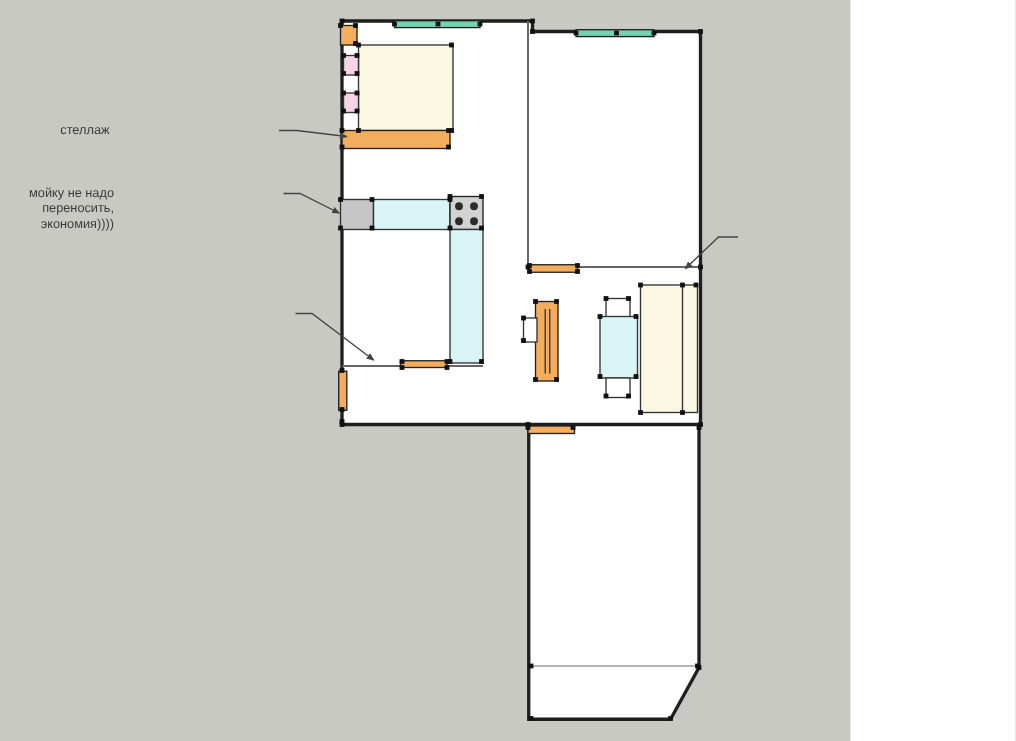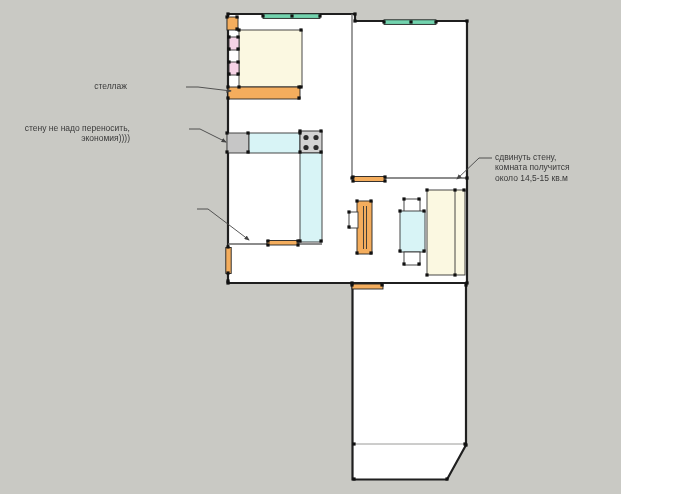--- a/index.html
+++ b/index.html
@@ -1,17 +1,17 @@
 <!DOCTYPE html>
 <html style="--background: #c9c9c4; --floor: #ffffff; --wall: #1f1f1f; --interior_wall: #666666; --furniture_orange: #f4ad5d; --furniture_cream: #fbf8e1; --furniture_pink: #f6d3e6; --furniture_cyan: #d8f4f6; --window_teal: #72d3ae; --sink_gray: #c6c6c6; --stove_gray: #d2d2d2; --burner_dark: #2b2b2b; --annotation_text: #3a3a3a; --leader_line: #444444;"><head>
 <meta charset="utf-8">
 <style>
   html,body{margin:0;padding:0;}
   .stage{
-    position:relative;width:621px;height:494px;
+    position:relative;width:567px;height:494px;
     background:var(--background,#c9c9c4);
     font-family:"Liberation Sans","DejaVu Sans",sans-serif;
     overflow:hidden;
   }
   svg.plan{position:absolute;left:0;top:0;}
   .w-ext{fill:none;stroke:var(--wall,#1f1f1f);stroke-width:2.2;}
   .w-int{fill:none;stroke:var(--interior_wall,#666);stroke-width:1.3;}
   .w-step{fill:none;stroke:#9a9a98;stroke-width:1;}
   .floor{fill:var(--floor,#fff);}
   .f-orange{fill:var(--furniture_orange,#f4ad5d);stroke:#222;stroke-width:0.9;}
@@ -181,19 +181,16 @@
         <rect x="464.4" y="283.4" width="3.2" height="3.2" class="dot"></rect>
         <rect x="352.4" y="442.4" width="3.2" height="3.2" class="dot"></rect>
         <rect x="463.4" y="442.4" width="3.2" height="3.2" class="dot"></rect>
         <rect x="352.4" y="477.4" width="3.2" height="3.2" class="dot"></rect>
         <rect x="445.4" y="477.4" width="3.2" height="3.2" class="dot"></rect>
         <rect x="464.4" y="443.4" width="3.2" height="3.2" class="dot"></rect>
       </g>
   </svg>
 
   <div class="ann r" id="ann-shelf">стеллаж</div>
-  <div class="ann r" id="ann-sink">стену не надо переносить,
+  <div class="ann r" id="ann-sink">мойку не надо переносить,
 экономия))))</div>
-  <div class="ann l" id="ann-room">сдвинуть стену,
-комната получится
-около 14,5-15 кв.м</div>
 
 </div>
 
 </body></html>

